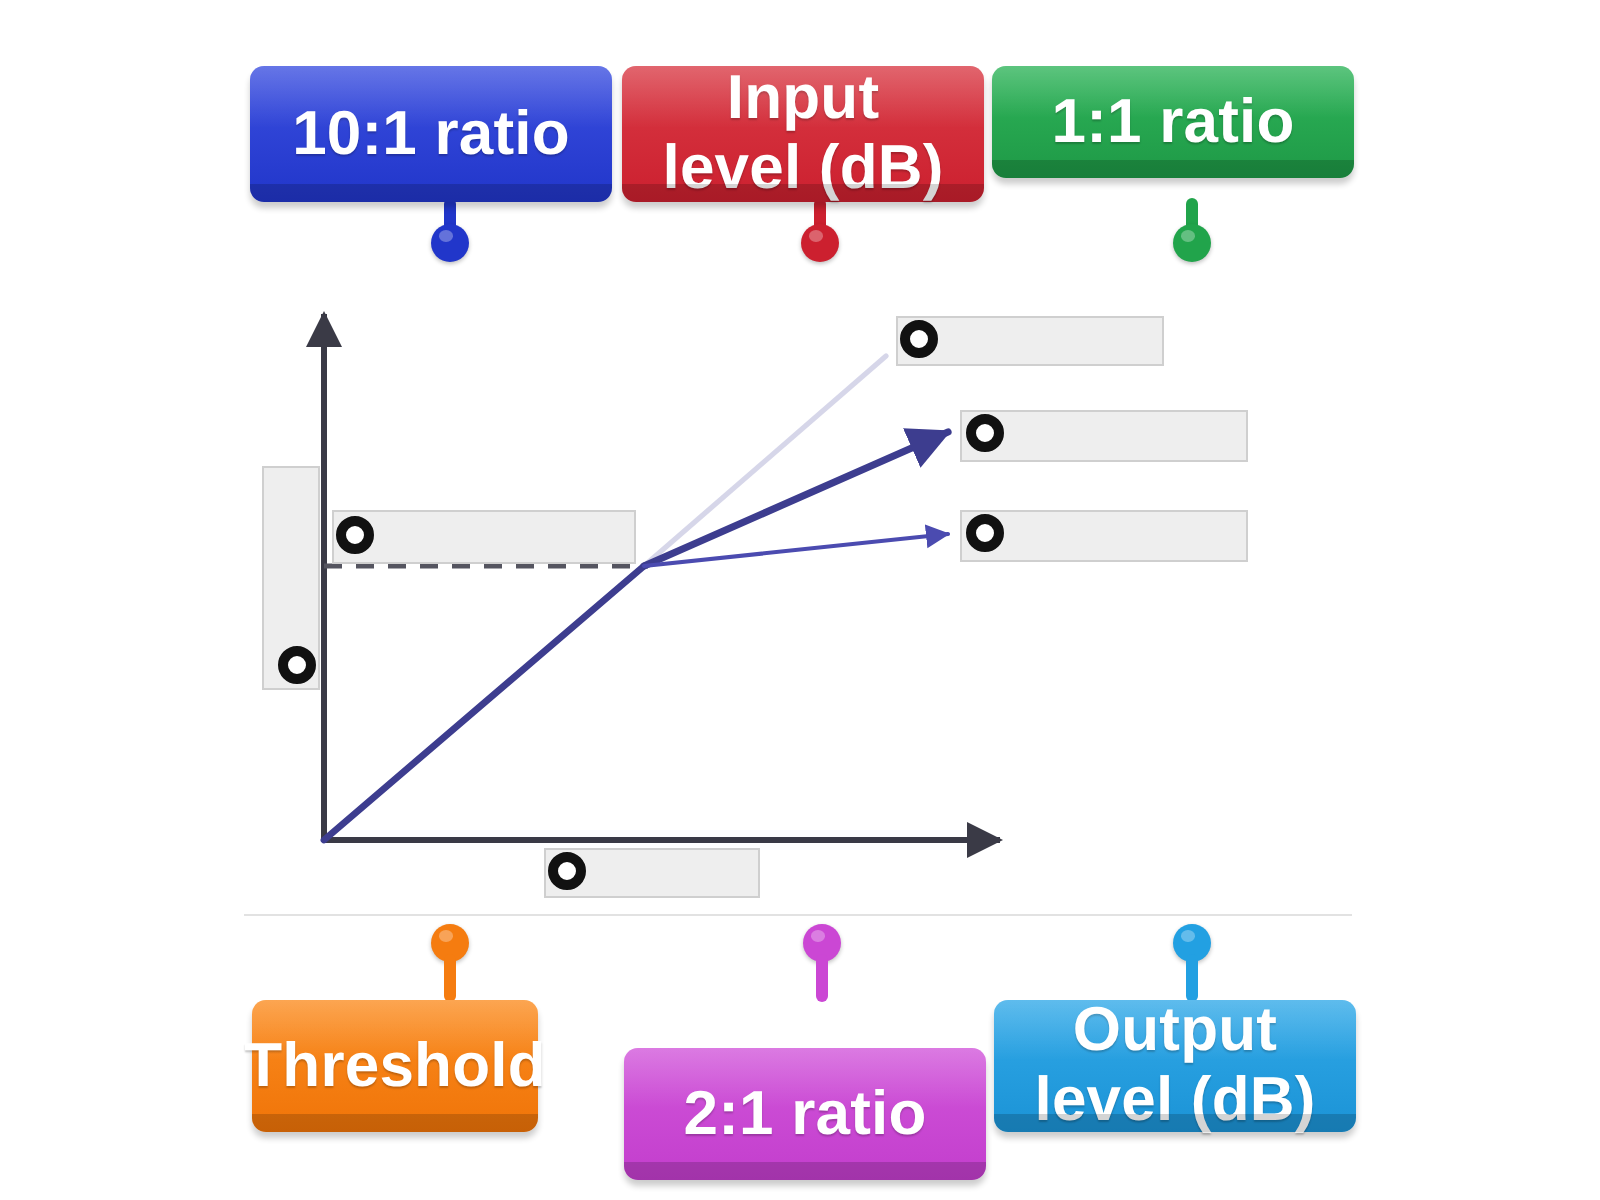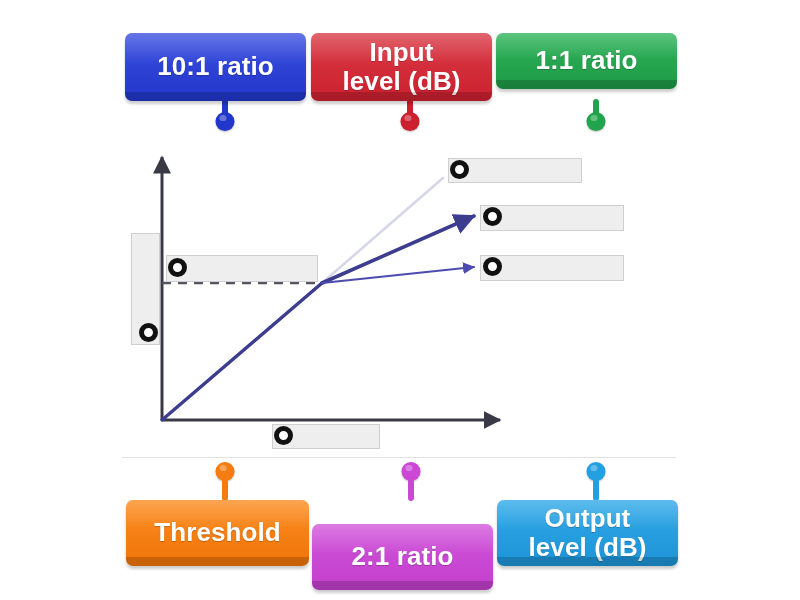--- a/index.html
+++ b/index.html
@@ -22,21 +22,21 @@
   
   .tile {
     position: absolute;
     border-radius: 7px;
     display: flex;
     align-items: center;
     justify-content: center;
     text-align: center;
     color: #ffffff;
     font-weight: bold;
-    font-size: 26px;
+    font-size: 31px;
     line-height: 1.12;
     letter-spacing: .1px;
     box-sizing: border-box;
     user-select: none;
     text-shadow: 0 1px 1px rgba(0,0,0,.22);
     box-shadow: 0 3px 3px rgba(0,0,0,.20);
   }
   .tile .tile-text { padding: 0 8px; pointer-events: none; }
 
   
@@ -200,21 +200,21 @@
   </div>
 
   <div class="divider" style="left:122px; top:457px; width:554px;"></div>
 
   <div>
 
     <div class="pin" style="left:215px; top:462px; width:19px; height:40px;">
       <div class="knob" style="top:0; background:#f57c10;"></div>
       <div class="stem" style="top:15px; height:24px; background:#f57c10;"></div>
     </div>
-    <div class="tile" style="left:126px; top:500px; width:183px; height:66px; background:linear-gradient(to bottom,#fb8c20,#f07408);">
+    <div class="tile" style="left:126px; top:500px; width:143px; height:66px; background:linear-gradient(to bottom,#fb8c20,#f07408);">
       <span class="tile-text">Threshold</span>
     </div>
 
     <div class="pin" style="left:401px; top:462px; width:19px; height:40px;">
       <div class="knob" style="top:0; background:#cb47d4;"></div>
       <div class="stem" style="top:15px; height:24px; background:#cb47d4;"></div>
     </div>
     <div class="tile" style="left:312px; top:500px; width:181px; height:66px; background:linear-gradient(to bottom,#d155da,#c33ecd);margin-top:24px;">
       <span class="tile-text">2:1 ratio</span>
     </div>

